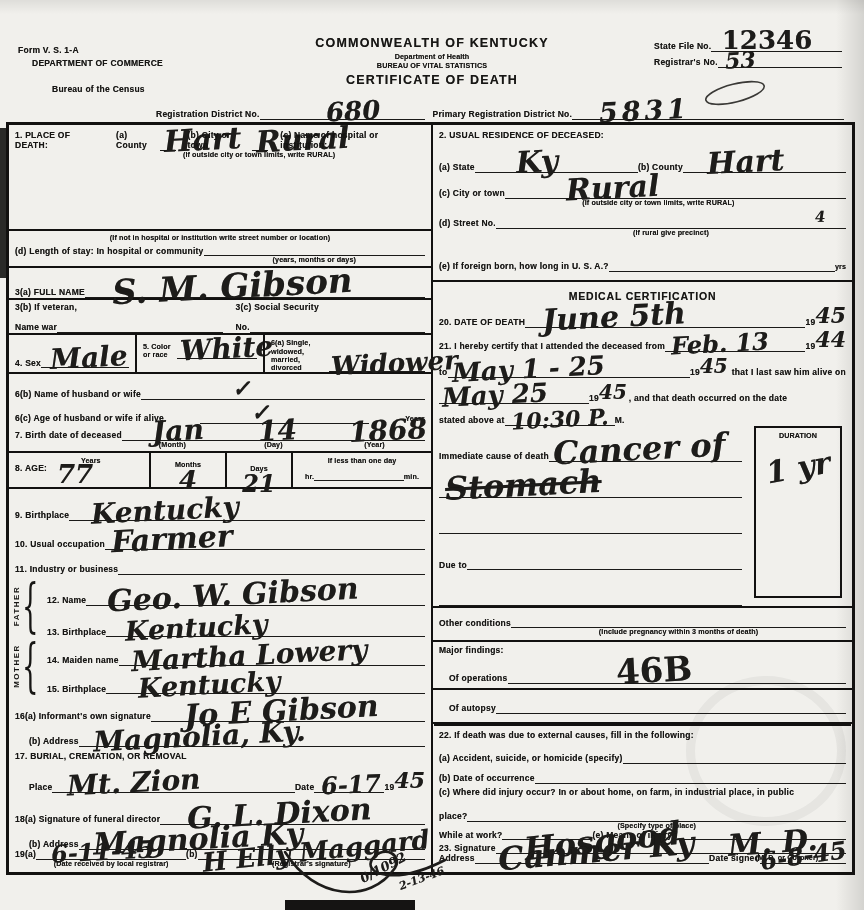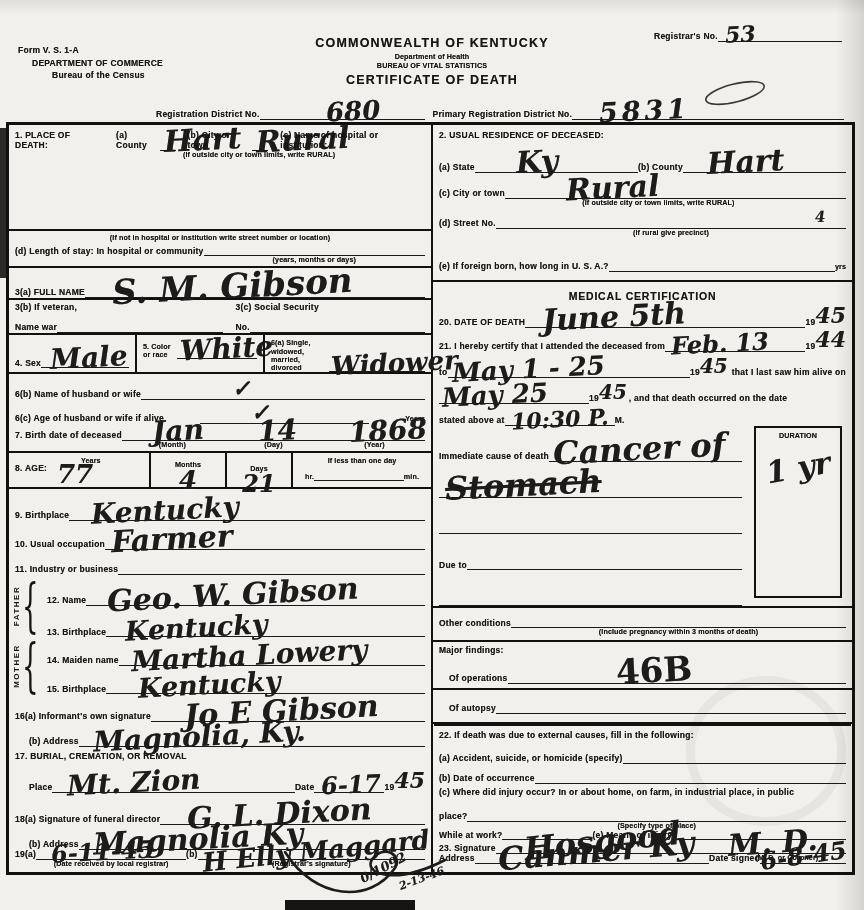--- a/index.html
+++ b/index.html
@@ -45,31 +45,37 @@
 
 <div class="sheet">
   <div class="scan-top"></div>
   <div class="scan-right"></div>
   <div class="edge-sliver"></div>
   <div class="wm-circle"></div>
 
   <div style="position:absolute; left:18px; top:46px;">
     <div class="typed">Form V. S. 1-A</div>
     <div class="typed" style="margin:3px 0 0 14px;">DEPARTMENT OF COMMERCE</div>
-    <div class="typed" style="margin:2px 0 0 34px;">Bureau of the Census</div>
+    <div class="typed" style="margin:16px 0 0 34px;">Bureau of the Census</div>
   </div>
 
   <div style="position:absolute; left:252px; top:36px; width:360px; text-align:center;">
     <div class="typed t12">COMMONWEALTH OF KENTUCKY</div>
     <div class="typed t7" style="margin-top:3px;">Department of Health</div>
     <div class="typed t7">BUREAU OF VITAL STATISTICS</div>
     <div class="typed t12" style="margin-top:3px;">CERTIFICATE OF DEATH</div>
   </div>
 
   <div style="position:absolute; left:648px; top:26px; width:200px;">
+    <div class="fr" style="height:26px;">
+      <span class="typed">State File No.</span>
+      <span class="u">
+        <span class="hw" style="font-size:26px; font-style:normal; font-family:'DejaVu Serif',serif; bottom:-4px; left:8%; transform:none;">12346</span>
+      </span>
+    </div>
     <div class="fr" style="height:16px;">
       <span class="typed">Registrar's No.</span>
       <span class="u">
         <span class="hw" style="font-size:22px; bottom:-6px; left:6%;">53</span>
       </span>
     </div>
   </div>
 
   <svg width="70" height="34" style="position:absolute; left:700px; top:76px;">
     <ellipse cx="35" cy="17" rx="30" ry="9" fill="none" stroke="#3a3936" stroke-width="1.6" transform="rotate(-14 35 17)"></ellipse>

